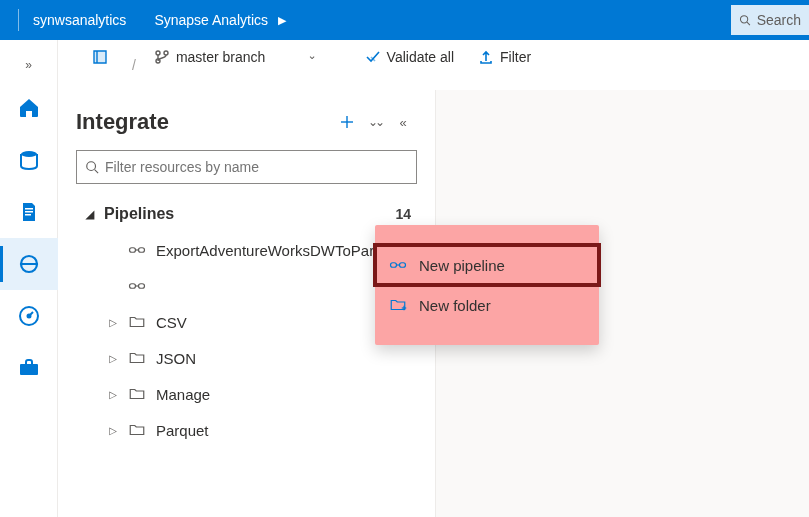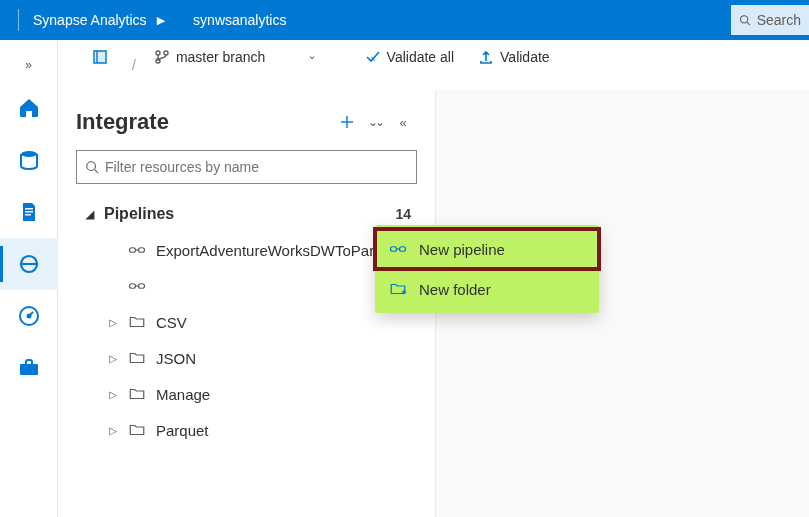--- a/index.html
+++ b/index.html
@@ -41,35 +41,35 @@
   .tree-row { display:flex; align-items:center; height:36px; padding-left:6px; position:relative; }
   .tree-row.cat { font-weight:600; font-size:16px; }
   .tree-row .caret { width:16px; text-align:center; font-size:11px; color:#323130; margin-right:6px; }
   .tree-row .count { margin-left:auto; padding-right:6px; color:#404040; font-size:14px; }
   .child-row { display:flex; align-items:center; height:36px; padding-left:30px; font-size:15px; }
   .child-row .caret { width:14px; text-align:center; font-size:10px; color:#605e5c; margin-right:8px; }
   .child-row svg { width:18px; height:18px; margin-right:10px; color:#605e5c; }
 
   .main { position:absolute; left:436px; top:90px; right:0; bottom:0; background:#faf9f8; }
 
-  .context-menu { position:absolute; left:375px; top:225px; width:224px; background:#bef264; box-shadow:0 6px 16px rgba(0,0,0,0.18); border-radius:2px; padding:4px 0; }
+  .context-menu { position:absolute; left:375px; top:225px; width:224px; background:#fca5a5; box-shadow:0 6px 16px rgba(0,0,0,0.18); border-radius:2px; padding:20px 0; }
   .ctx-item { height:40px; display:flex; align-items:center; padding:0 14px; font-size:15px; }
   .ctx-item svg { width:18px; height:18px; margin-right:12px; color:#0078d4; }
   .ctx-item.highlighted { outline:4px solid #7a1818; outline-offset:-2px; }
 </style>
 </head>
 <body>
 
 <div class="header">
   <div class="hdr-sep"></div>
+  <div class="crumb">synwsanalytics</div>
   <div class="crumb">
     <span>Synapse Analytics</span>
     <span class="crumb-chev">▶</span>
   </div>
-  <div class="crumb">synwsanalytics</div>
   <div class="search">
     <svg viewBox="0 0 16 16" fill="none" stroke="#605e5c" stroke-width="1.4">
         <circle cx="7" cy="7" r="5"></circle>
         <line x1="11" y1="11" x2="15" y2="15"></line>
       </svg>
     <span>Search</span>
   </div>
 </div>
 
 <div class="vstrip">
@@ -138,21 +138,21 @@
     <svg viewBox="0 0 16 16" fill="none" stroke="#0078d4" stroke-width="1.6">
         <path d="M2 8l4 4 8-9"></path>
         <path d="M6 8l4 4" opacity=".5"></path>
       </svg>
     <span>Validate all</span>
   </div>
   <div class="tool">
     <svg viewBox="0 0 16 16" fill="none" stroke="#0078d4" stroke-width="1.6">
         <path d="M8 12V3M5 6l3-3 3 3M3 12v2h10v-2"></path>
       </svg>
-    <span>Validate</span>
+    <span>Filter</span>
   </div>
 </div>
 
 <div class="panel">
   <div class="panel-head">
     <div class="panel-title">Integrate</div>
     <div class="head-act">
       <svg viewBox="0 0 16 16" stroke="#0078d4" stroke-width="1.4">
           <line x1="8" y1="2" x2="8" y2="14"></line>
           <line x1="2" y1="8" x2="14" y2="8"></line>

